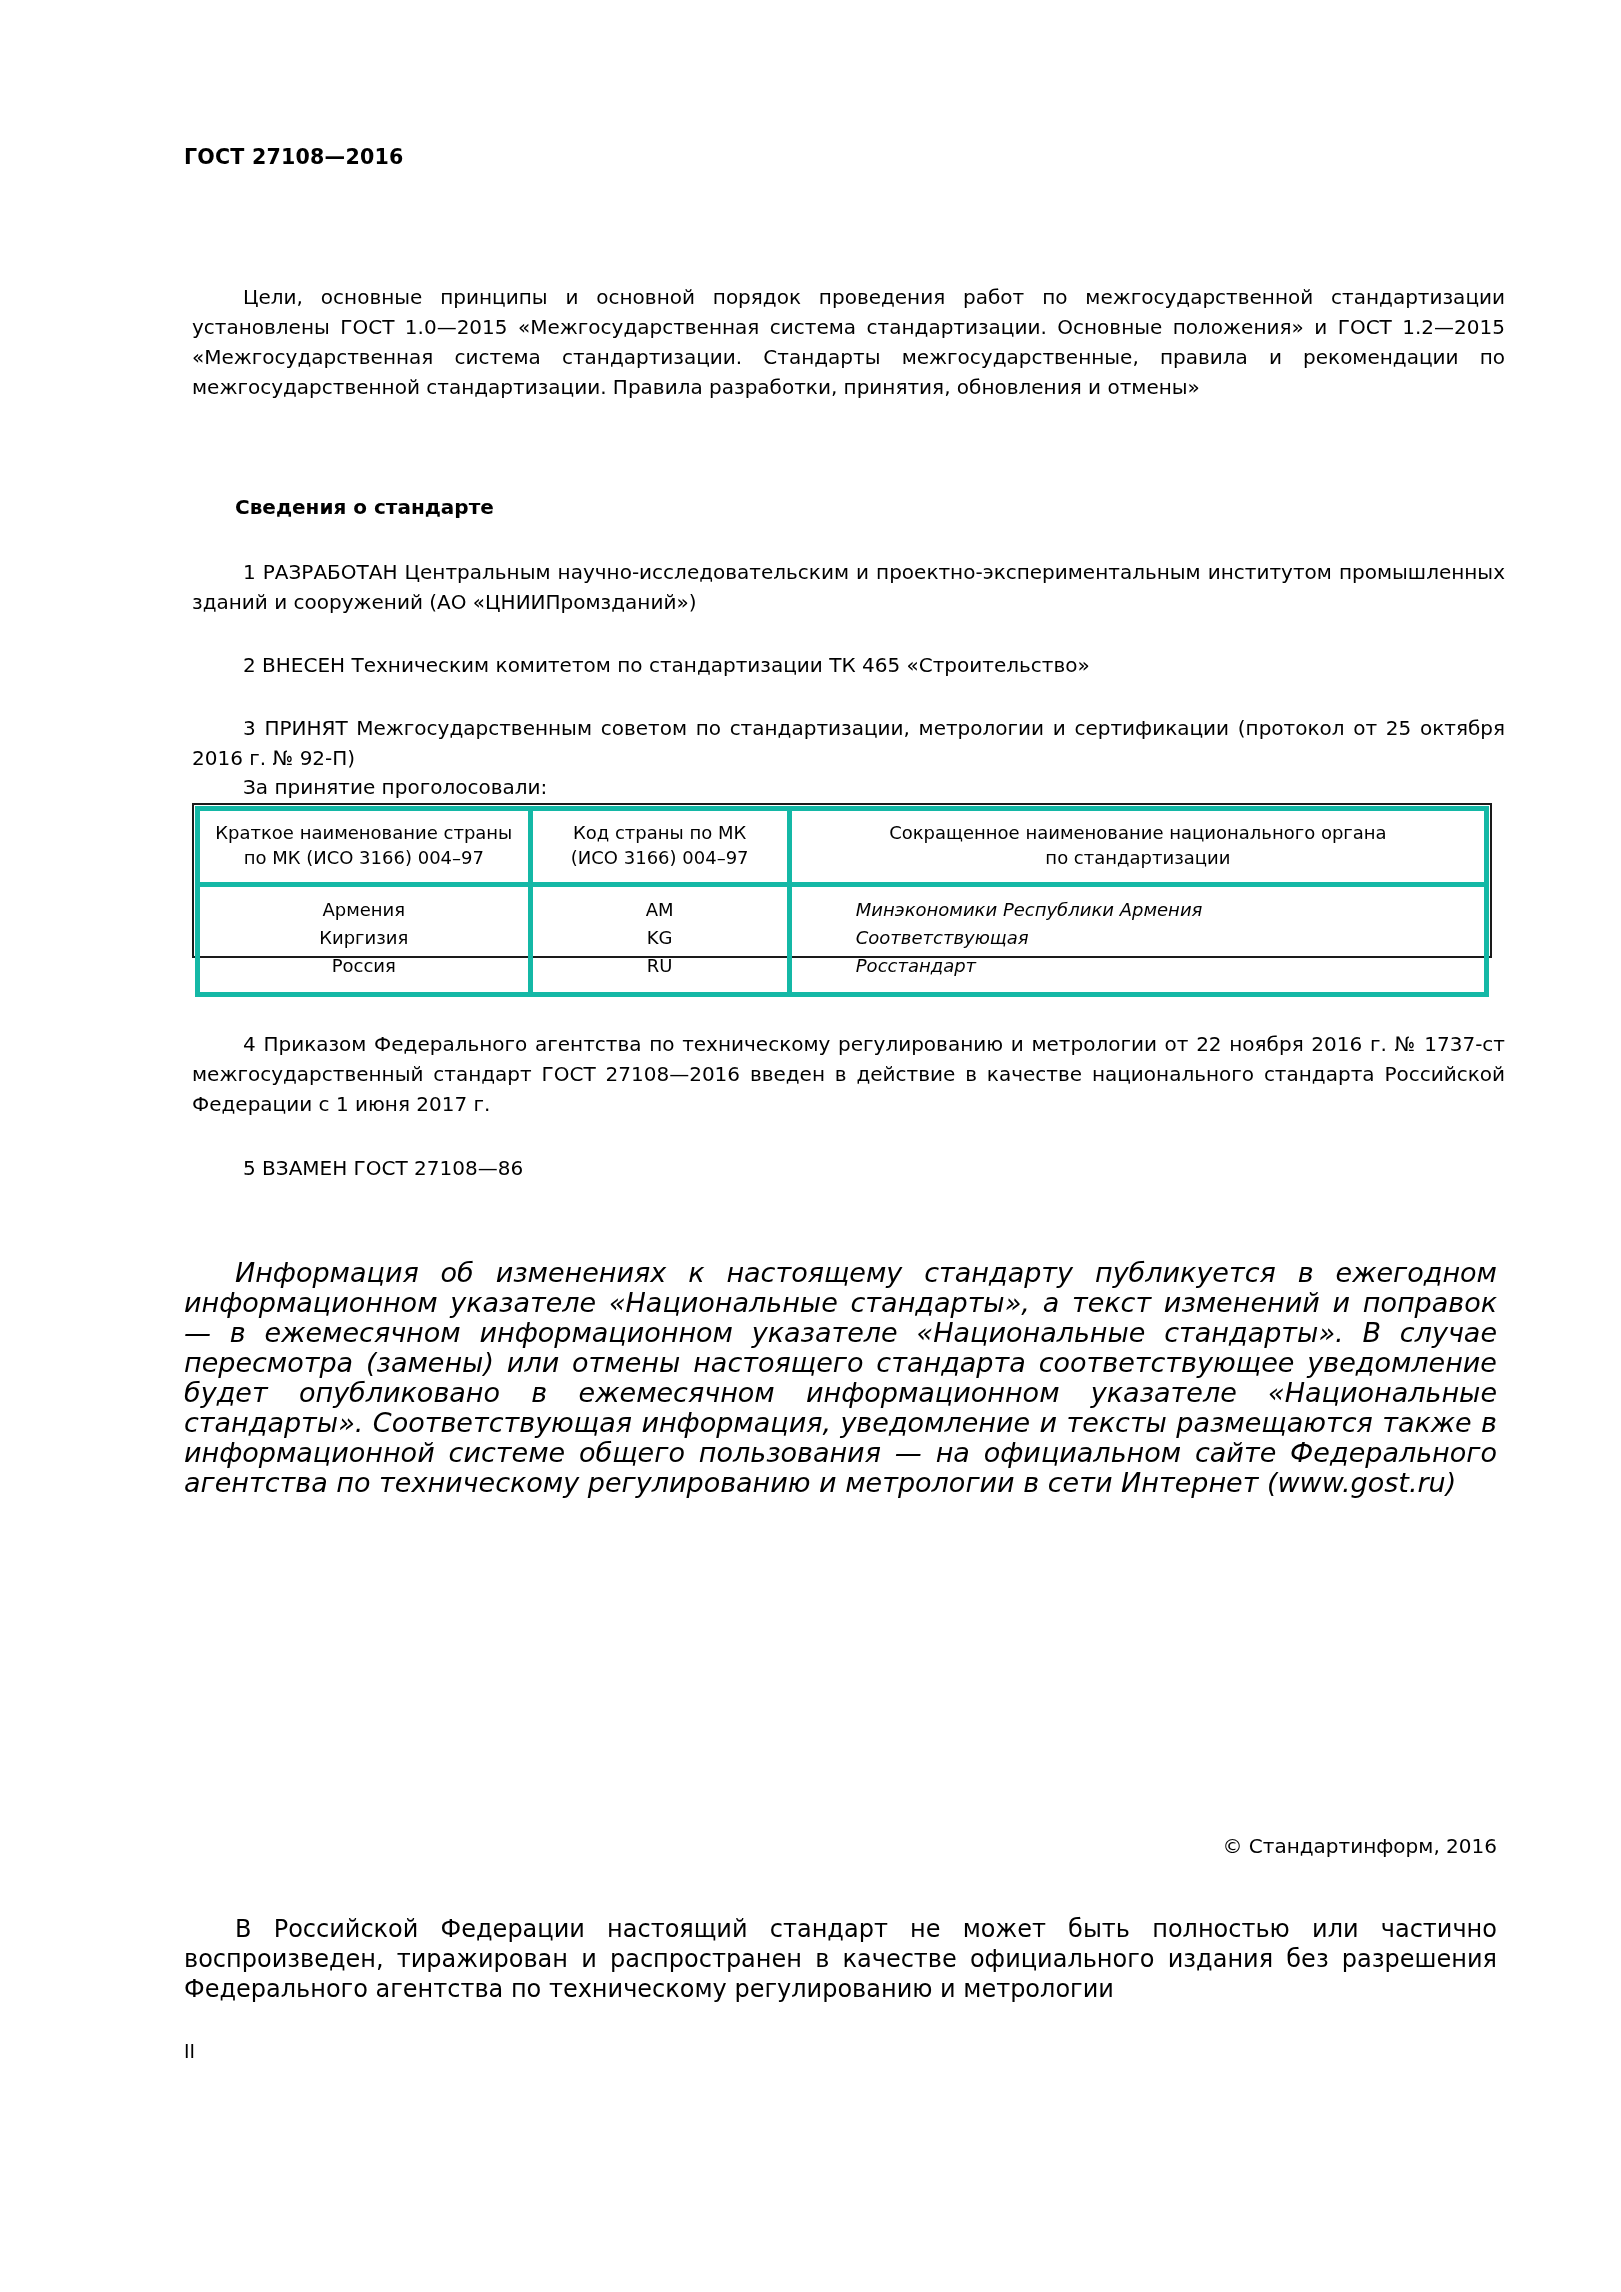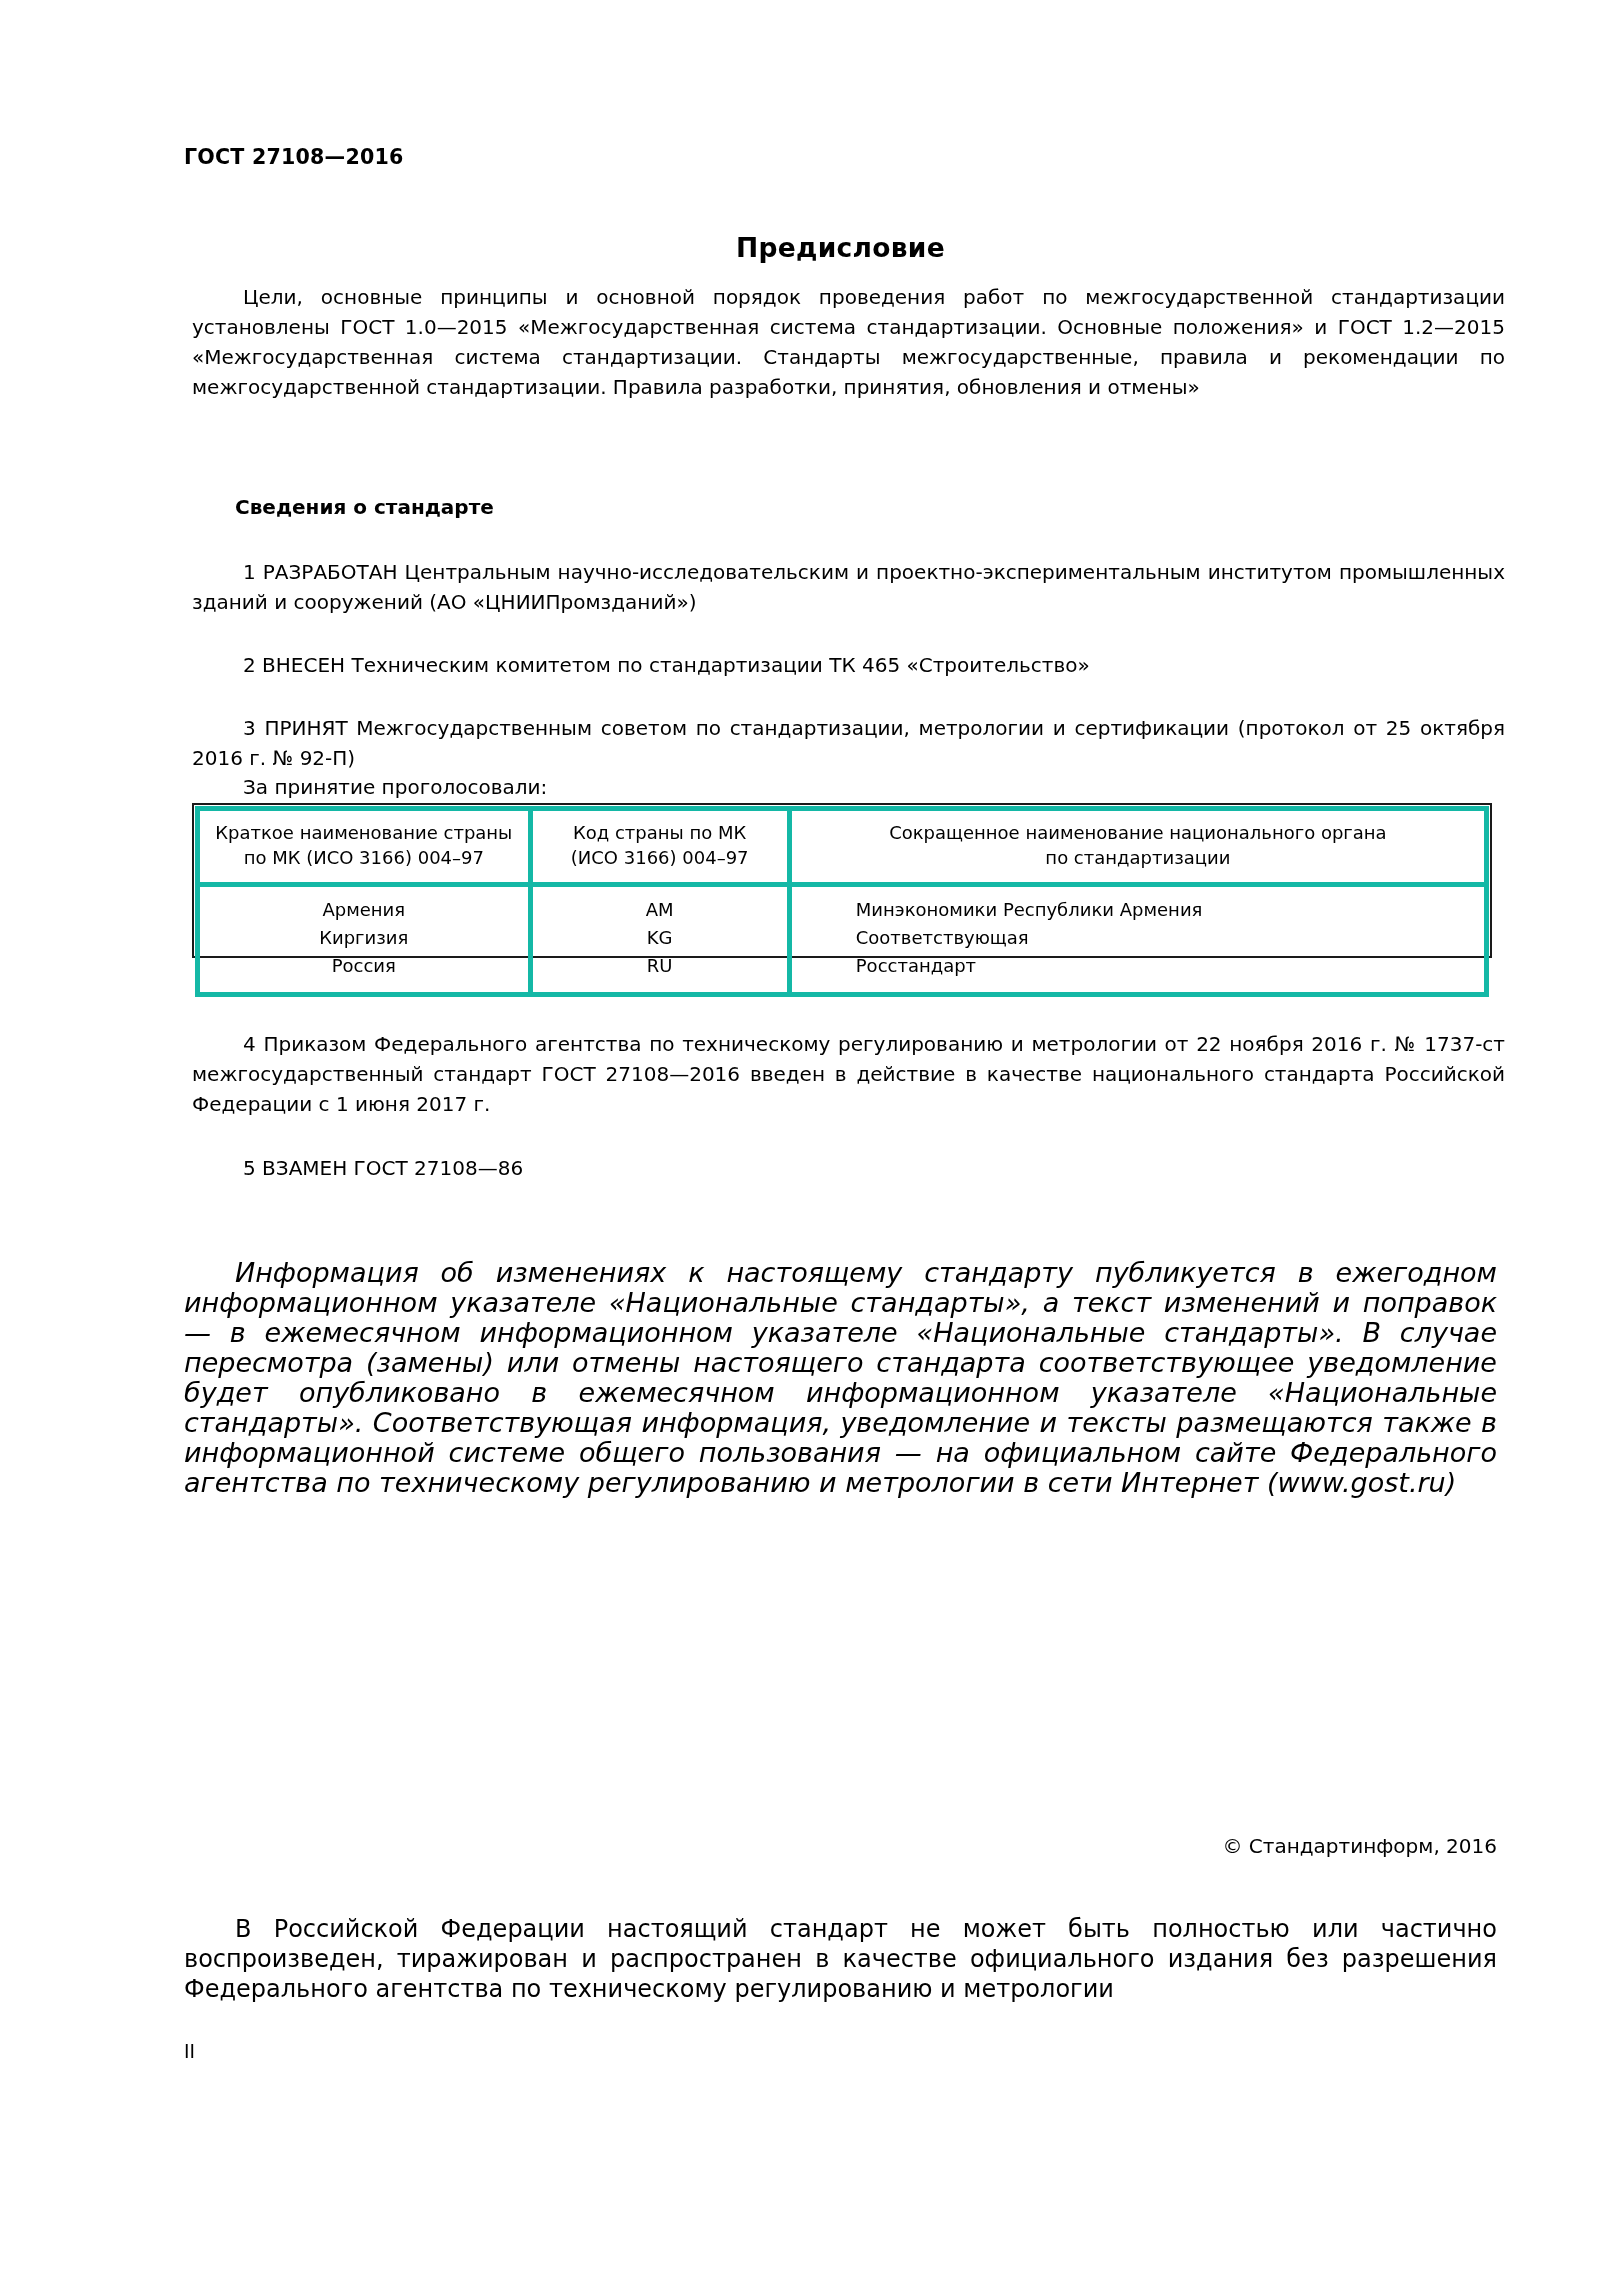--- a/index.html
+++ b/index.html
@@ -85,21 +85,21 @@
     padding: 8.8px 5.9px 10.8px;
     line-height: 25.5px;
   }
   table.countries .body td {
     padding: 9.8px 5.9px 11.8px;
     line-height: 28px;
   }
   table.countries .c1 { width: 341px; text-align: center; }
   table.countries .c2 { width: 267px; text-align: center; }
   table.countries .c3 { width: 686px; }
-  table.countries .c3.body-cell { padding-left: 64px; }
+  table.countries .c3.body-cell { padding-left: 64px; font-style: italic; }
   .tbl-outer {
     position: absolute;
     left: 192px;
     top: 803px;
     width: 1300px;
     height: 155px;
     border: 2px solid #1a1a1a;
     box-sizing: border-box;
   }
 
@@ -142,21 +142,20 @@
     font-size: 18.6px;
   }
 </style>
 </head>
 <body>
 
 <div class="page">
 
   <div class="header-code">ГОСТ 27108—2016</div>
 
-  <h1 class="doc-title">Предисловие</h1>
 
   <div class="para indent" style="top:282px;">Цели, основные принципы и основной порядок проведения работ по межгосударственной стандартизации установлены ГОСТ 1.0—2015 «Межгосударственная система стандартизации. Основные положения» и ГОСТ 1.2—2015 «Межгосударственная система стандартизации. Стандарты межгосударственные, правила и рекомендации по межгосударственной стандартизации. Правила разработки, принятия, обновления и отмены»</div>
 
   <div class="subhead" style="top:492px;">Сведения о стандарте</div>
 
   <div class="para indent" style="top:557px;">1  РАЗРАБОТАН Центральным научно-исследовательским и проектно-экспериментальным институтом промышленных зданий и сооружений (АО «ЦНИИПромзданий»)</div>
 
   <div class="para indent" style="top:650px;">2  ВНЕСЕН Техническим комитетом по стандартизации ТК 465 «Строительство»</div>
 
   <div class="para indent" style="top:713px;">3  ПРИНЯТ Межгосударственным советом по стандартизации, метрологии и сертификации (протокол от 25 октября 2016 г. № 92-П)</div>

